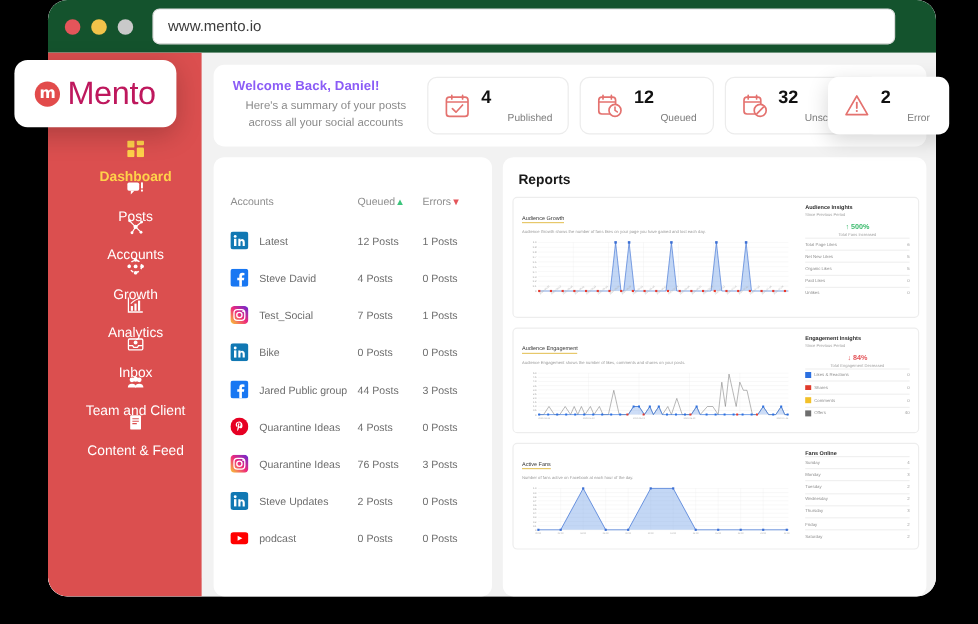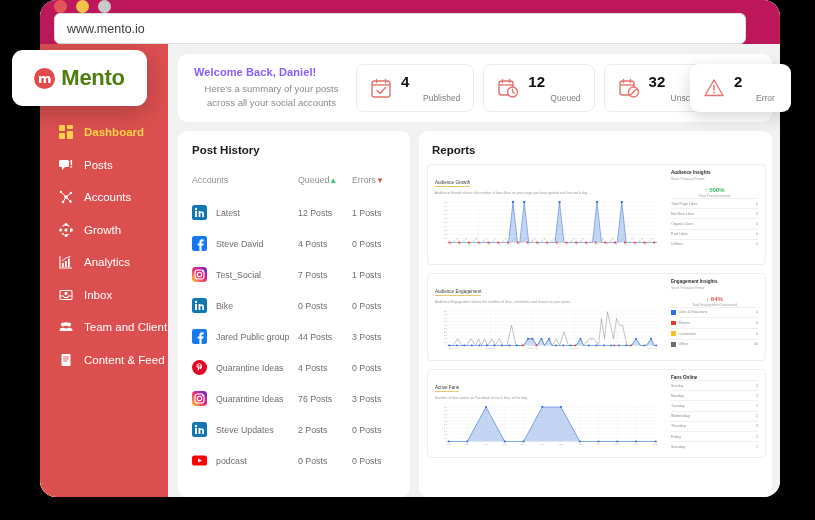--- a/index.html
+++ b/index.html
@@ -14,24 +14,23 @@
   
   .window {
     position: absolute; left: 40px; top: 0px;
     width: 740px; height: 497px;
     background: #ffffff;
     border-radius: 16px;
     overflow: hidden;
     box-shadow: 0 10px 40px rgba(0,0,0,.35);
   }
   .titlebar {
-    height: 44px; background: #be185d;
-    display: flex; padding: 0 14px;
+    height: 44px; background: #14532d;
+    display: flex; align-items: center; padding: 0 14px;
     border-radius: 16px 16px 0 0;
-    flex-direction: column;
   }
   .dots { display: flex; gap: 9px; margin-right: 16px; }
   .dot { width: 13px; height: 13px; border-radius: 50%; }
   .dot.red { background: #e4555a; }
   .dot.yellow { background: #f1c34a; }
   .dot.grey { background: #c9c9c9; }
   .urlbar {
     flex: 1; height: 30px; background: #fff;
     border: 1px solid #dddddd; border-radius: 6px;
     display: flex; align-items: center; padding: 0 12px;
@@ -42,21 +41,21 @@
 
   
   .sidebar {
     width: 128px; background: #db4f4f;
     border-radius: 0 0 0 16px;
     padding-top: 72px; flex-shrink: 0;
   }
   .nav-item {
     display: flex; align-items: center; gap: 10px;
     padding: 0 0 0 18px; height: 32.5px;
-    color: #ffffff; font-size: 11.5px;
+    color: #ffffff; font-size: 11.5px; flex-direction: column;
   }
   .nav-item.active { color: #ffd24a; font-weight: bold; }
   .nav-ico { width: 16px; height: 16px; display: flex; align-items: center; justify-content: center; flex-shrink: 0; }
   .nav-ico svg { display: block; }
 
   
   .main { flex: 1; padding: 10px 8px 0 10px; min-width: 0; }
 
   .welcome-card {
     background: #fff; border-radius: 9px;
@@ -152,21 +151,21 @@
     justify-content: center; gap: 6px;
     box-shadow: 0 6px 22px rgba(0,0,0,.22);
     z-index: 6;
   }
   .logo-mark {
     width: 21px; height: 21px; border-radius: 50%;
     background: #e24b4b; color: #fff; font-size: 13px;
     font-weight: bold; display: flex; align-items: center; justify-content: center;
     font-family: "DejaVu Sans", sans-serif; line-height: 1;
   }
-  .logo-text { font-size: 22px; color: #4d7c0f; letter-spacing: -.3px; font-weight: bold; }
+  .logo-text { font-size: 27px; color: #be185d; letter-spacing: -.3px; }
 </style>
 </head>
 <body>
 
 <div class="stage">
 
   <div class="window">
 
     <div class="titlebar">
       <div class="dots">
@@ -344,21 +343,20 @@
                 <div class="stat-lbl">Unscheduled</div>
               </div>
             </div>
 
           </div>
         </section>
 
         <div class="panels">
 
           <section class="history">
-            <div class="panel-title">Post History</div>
 
             <div class="hrow head">
               <div class="c-acct th">Accounts</div>
               <div class="c-q th">
                 <span>Queued</span><span class="arrow-up">▲</span>
               </div>
               <div class="c-e th">
                 <span>Errors</span><span class="arrow-dn">▼</span>
               </div>
             </div>

